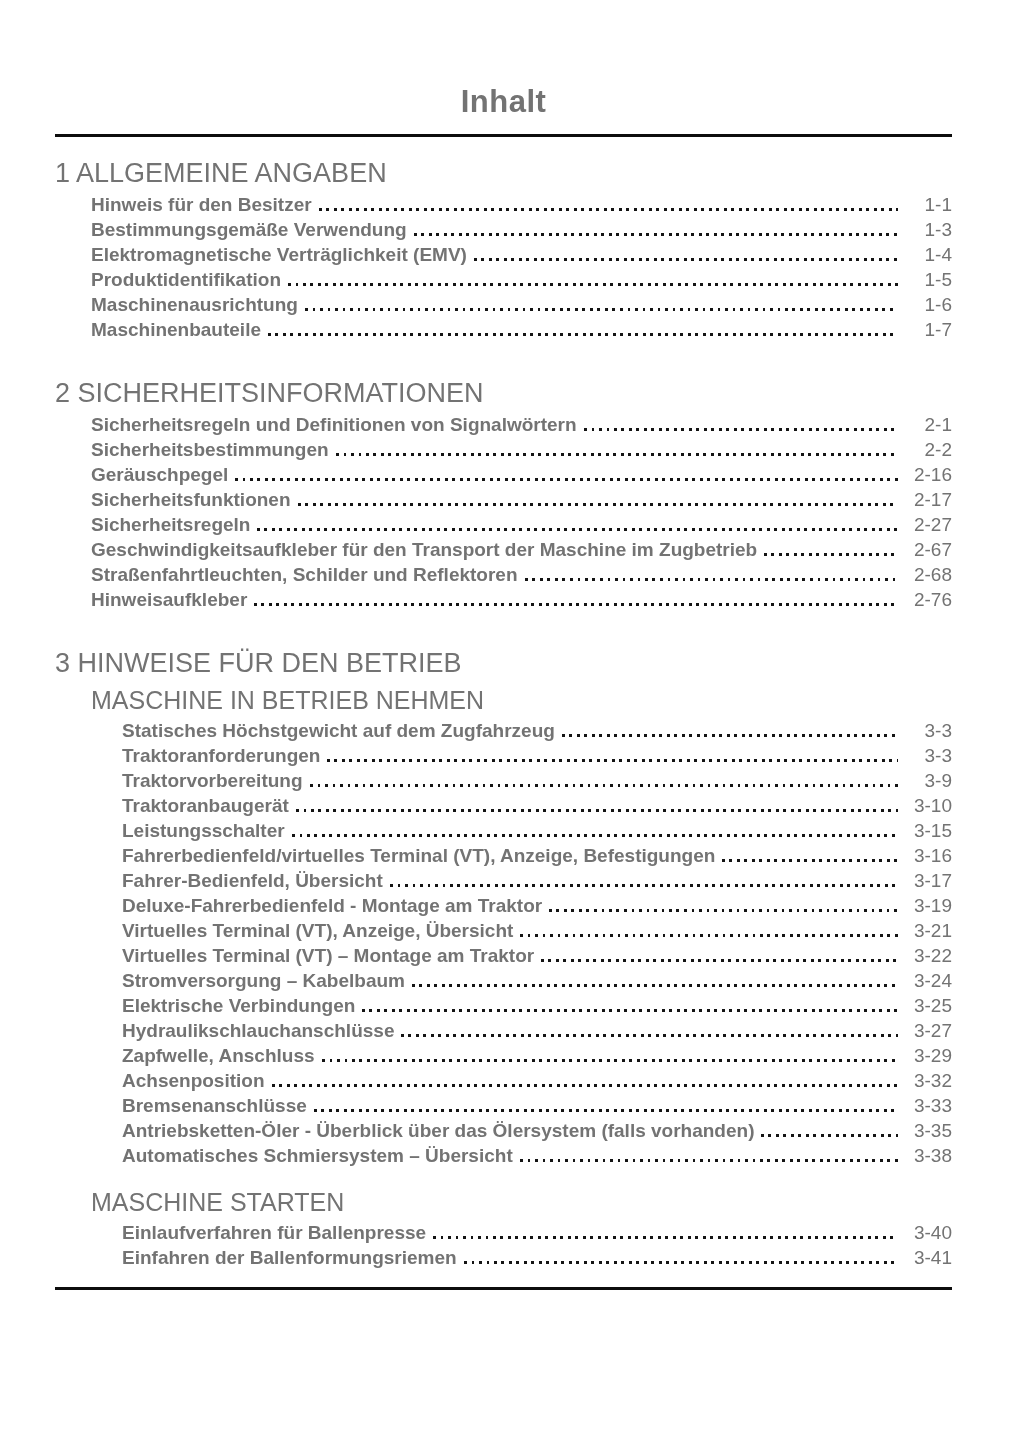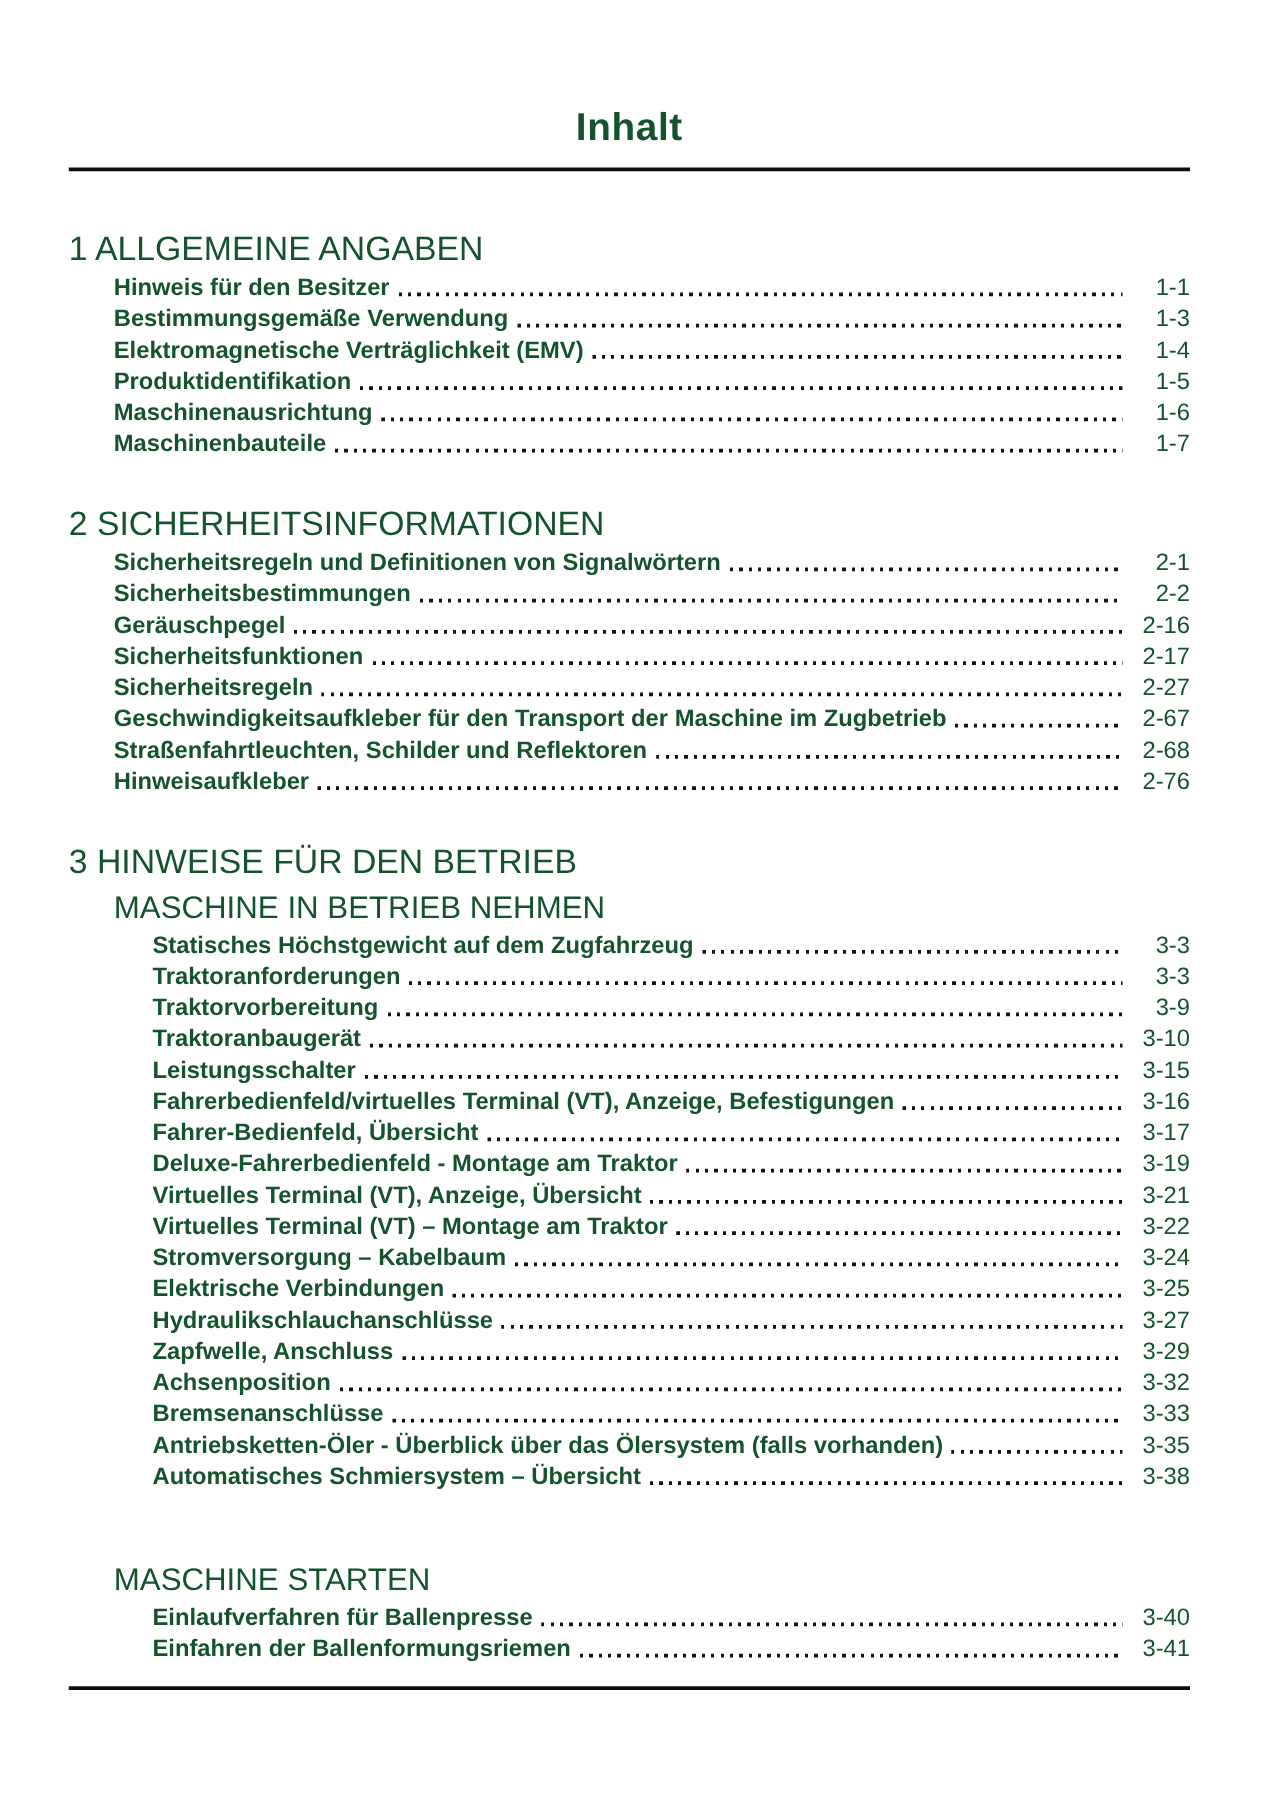--- a/index.html
+++ b/index.html
@@ -2,49 +2,49 @@
 <html lang="de"><head>
 <meta charset="utf-8">
 <style>
   html, body { margin: 0; padding: 0; background: #ffffff; }
   .page {
     position: relative;
     width: 1024px;
     height: 1447px;
     box-sizing: border-box;
     background: #ffffff;
-    color: #14532d;
+    color: #737373;
     font-family: "Liberation Sans", "DejaVu Sans", sans-serif;
     padding: 84px 72px 0 55px;
     overflow: hidden;
   }
   .doc-title {
     text-align: center;
     font-size: 31px;
     font-weight: bold;
     line-height: 36px;
     letter-spacing: 0.5px;
   }
   .rule {
     border: none;
     border-top: 3px solid #0d0d0d;
     margin: 14px 0 0 0;
   }
   .rule.bottom { margin-top: 18px; }
-  section.toc-section { margin-top: 46px; }
+  section.toc-section { margin-top: 20px; }
   section.toc-section + section.toc-section { margin-top: 36px; }
   section.toc-section:last-of-type { margin-top: 34px; }
   .sec-heading {
     font-size: 27px;
     line-height: 32px;
     white-space: nowrap;
   }
   .block { margin-top: 2px; }
   .block.with-sub { margin-top: 6px; }
-  .block + .block.with-sub { margin-top: 56px; }
+  .block + .block.with-sub { margin-top: 20px; }
   .sub-heading {
     font-size: 25px;
     line-height: 30px;
     margin-left: 36px;
     white-space: nowrap;
   }
   .entries { margin-left: 36px; margin-top: 2px; }
   .block.with-sub .entries { margin-left: 67px; }
   .row {
     display: flex;

